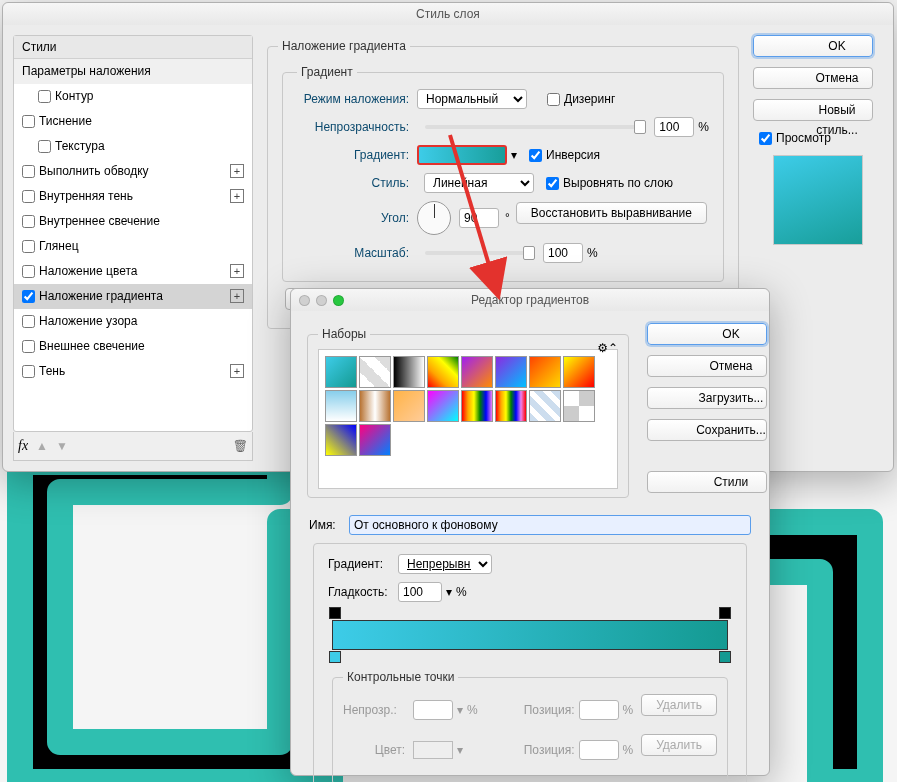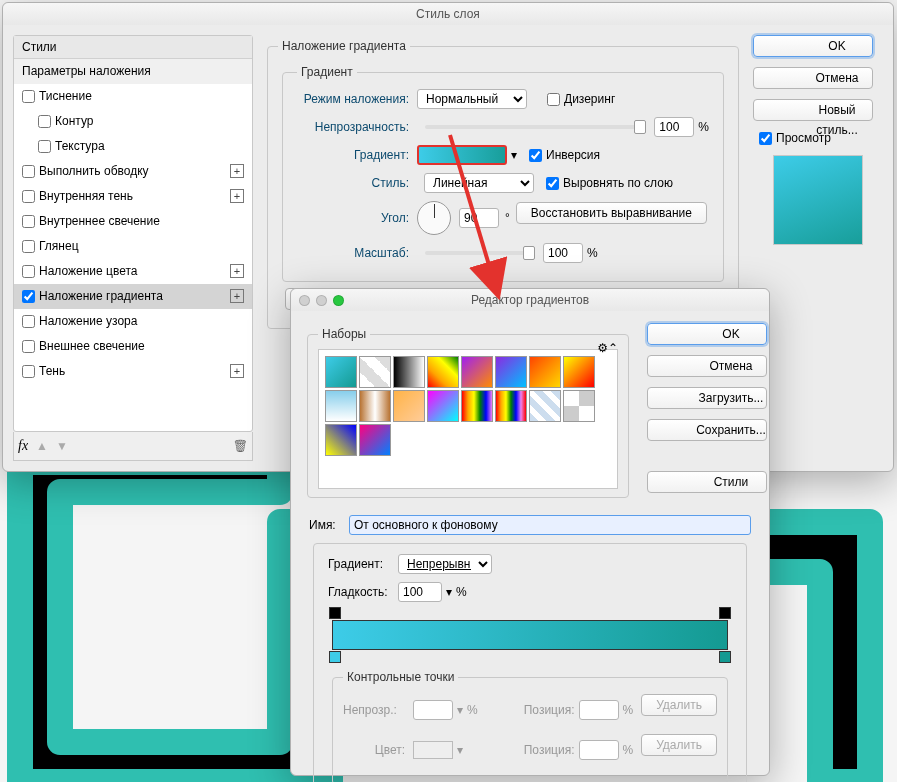--- a/index.html
+++ b/index.html
@@ -48,27 +48,27 @@
   <div class="titlebar"><span>Стиль слоя</span></div>
   <div style="display:flex;padding:10px;gap:10px;height:calc(100% - 22px);">
 
     <div style="width:240px;display:flex;flex-direction:column;">
       <div class="sidebar" style="flex:1;">
         <div class="side-head">Стили</div>
         <div class="side-item" style="background:#f0f0f0;">
           <span>Параметры наложения</span>
         </div>
         <div id="style-items">
+            <div class="side-item indent">
+              <input type="checkbox" style="">
+              <span>Контур</span>
+            </div>
             <div class="side-item">
               <input type="checkbox" style="">
               <span>Тиснение</span>
-            </div>
-            <div class="side-item indent">
-              <input type="checkbox" style="">
-              <span>Контур</span>
             </div>
             <div class="side-item indent">
               <input type="checkbox" style="">
               <span>Текстура</span>
             </div>
             <div class="side-item">
               <input type="checkbox" style="">
               <span>Выполнить обводку</span>
               <span class="plus">+</span>
             </div>

